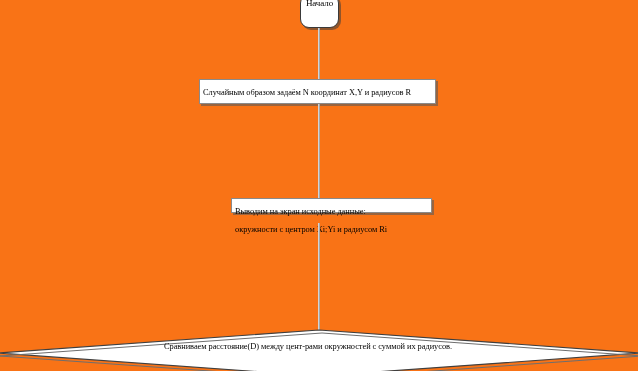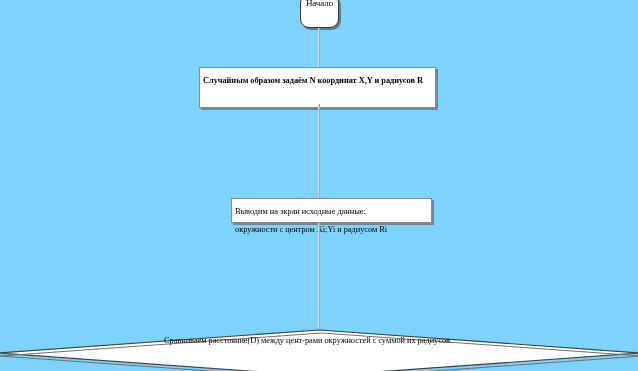--- a/index.html
+++ b/index.html
@@ -5,21 +5,21 @@
 <style>
   html, body {
     margin: 0;
     padding: 0;
     background: #ffffff;
   }
   #canvas {
     position: relative;
     width: 638px;
     height: 371px;
-    background: #7dd3fc;
+    background: #f97316;
     overflow: hidden;
     font-family: "Liberation Serif", "DejaVu Serif", serif;
   }
 
   
   .connector {
     position: absolute;
     width: 2px;
     background: #a8a8a8;
     border-left: 1px solid #d4d4d4;
@@ -74,21 +74,21 @@
   }
   .decision svg {
     position: absolute;
     left: 0;
     top: 0;
     display: block;
   }
   .decision .dtext {
     position: absolute;
     left: 168px;
-    top: 6px;
+    top: 12px;
     font-size: 8.4px;
     line-height: 11px;
     color: #000000;
     white-space: nowrap;
     letter-spacing: -0.05px;
   }
   .decision .dtext .l2 {
     padding-left: 6px;
     display: block;
   }
@@ -97,27 +97,27 @@
 <body>
 
 <div id="canvas">
 
   <div class="terminator" style="left:300px; top:-6px; width:39px; height:34px;">
     <span class="txt">Начало</span>
   </div>
 
   <div class="connector" style="left:318px; top:28px; height:51px;"></div>
 
-  <div class="process" style="left:199px; top:67px; width:237px; height:41px;font-weight:bold;">
+  <div class="process" style="left:199px; top:79px; width:237px; height:25px;">
     <span class="txt">Случайным образом задаём N координат X,Y и радиусов R</span>
   </div>
 
   <div class="connector" style="left:318px; top:104px; height:94px;"></div>
 
-  <div class="process" style="left:231px; top:198px; width:201px; height:25px;">
+  <div class="process" style="left:231px; top:198px; width:201px; height:15px;">
     <span class="txt">Выводим на экран исходные данные:</span><br>
     <span class="txt">окружности с центром Xi;Yi и радиусом Ri</span>
   </div>
 
   <div class="connector" style="left:318px; top:223px; height:108px;"></div>
 
   <div class="decision">
     <svg width="646" height="84" viewBox="0 0 646 84" aria-hidden="true">
       <polygon points="323,1 645,24 323,47 1,24" fill="#ffffff" stroke="#3f3f3f" stroke-width="1.2"></polygon>
       <polygon points="326,4 646,27 326,50 4,27" fill="none" stroke="#6e6e6e" stroke-width="1"></polygon>

